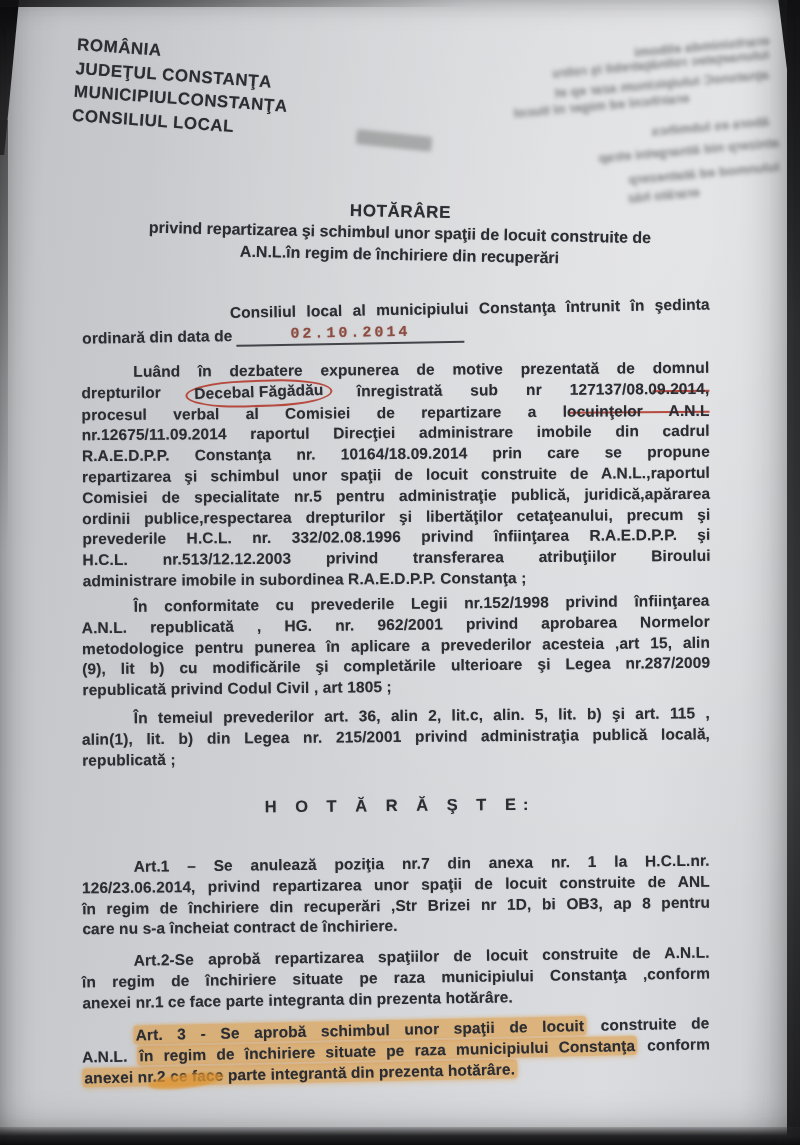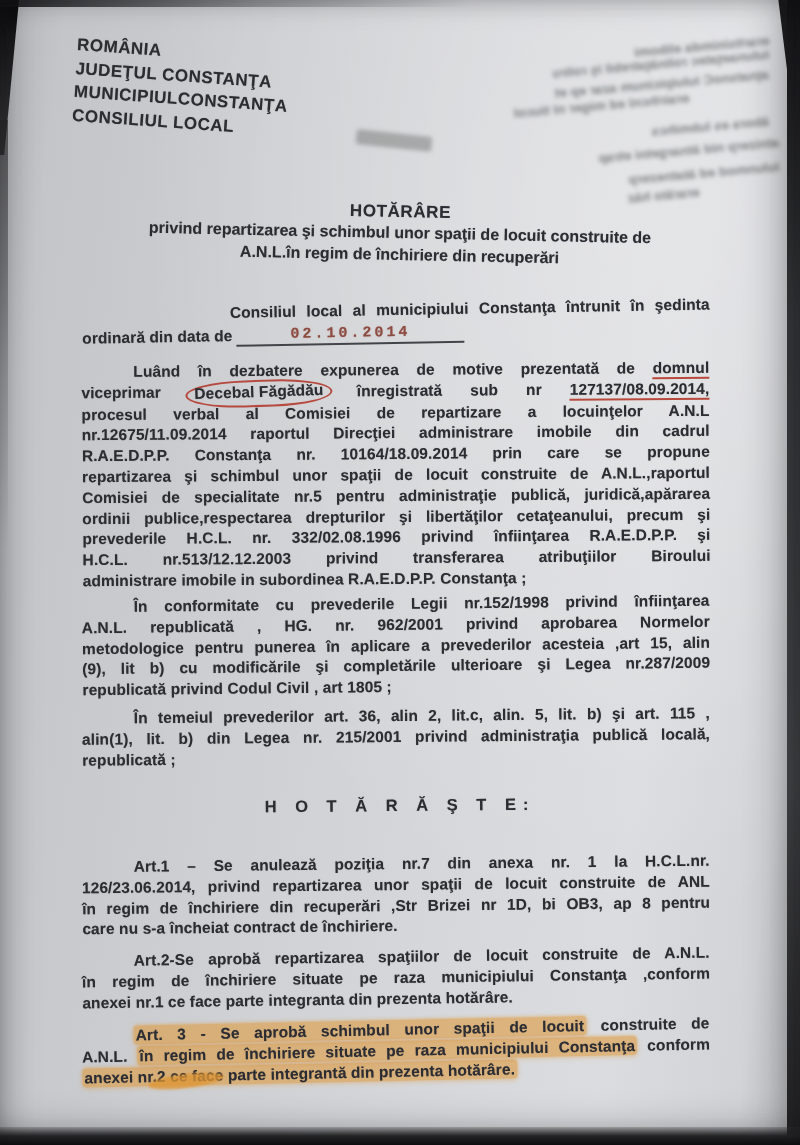--- a/index.html
+++ b/index.html
@@ -21,21 +21,21 @@
   .indent-first .doc-line:first-child { text-indent:52px; }
   .indent-wide { text-indent:148px; }
   .indent-sm { text-indent:52px; }
   .center { text-align:center; text-align-last:center; }
 
   .hdr { font-size:17px; font-weight:700; line-height:23.5px; letter-spacing:0.5px; }
   .title-h { font-size:17px; font-weight:700; letter-spacing:0.6px; }
   .title-l { font-size:16px; font-weight:700; line-height:21.5px; }
   .decision { font-size:16.5px; font-weight:700; letter-spacing:7px; }
 
-  .red-underline { border-bottom:2px solid rgba(177,51,38,0.88); padding-bottom:1px; }
+  .red-underline { border-bottom:2px solid rgba(177,51,38,0.88); padding-bottom:14px; }
   .red-oval {
     display:inline-block; border:2.5px solid rgba(177,51,38,0.85);
     border-radius:48% / 60%; padding:0 7px 2px 7px; margin:-3px -4px -3px -3px;
     transform:rotate(-1.5deg);
   }
   .hl {
     background:rgba(223,152,55,0.58);
     box-shadow:0 1px 5px rgba(223,152,55,0.45), 0 -1px 3px rgba(223,152,55,0.30);
     border-radius:4px; mix-blend-mode:multiply; padding:1px 2px;
   }
@@ -109,21 +109,21 @@
     <div class="doc-line no-just" style="text-align:left;">
       <span>ordinară din data de</span><span class="date-blank"><span class="date-val">02.10.2014</span></span>
     </div>
   </div>
 
   <div class="para" style="top:360px; transform:rotate(-0.4deg);">
     <div class="doc-line indent-sm">
       <span>Luând în dezbatere expunerea de motive prezentată de </span><span class="red-underline">domnul</span>
     </div>
     <div class="doc-line">
-      <span>viceprimar </span><span class="red-oval">Decebal Făgădău</span><span> înregistrată sub nr </span><span class="red-underline">127137/08.09.2014,</span>
+      <span>drepturilor </span><span class="red-oval">Decebal Făgădău</span><span> înregistrată sub nr </span><span class="red-underline">127137/08.09.2014,</span>
     </div>
     <div class="gen">
         <div class="doc-line">procesul verbal al Comisiei de repartizare a locuinţelor A.N.L</div>
         <div class="doc-line">nr.12675/11.09.2014 raportul Direcţiei administrare imobile din cadrul</div>
         <div class="doc-line">R.A.E.D.P.P. Constanţa  nr. 10164/18.09.2014 prin care se propune</div>
         <div class="doc-line">repartizarea şi schimbul unor spaţii de locuit construite de A.N.L.,raportul</div>
         <div class="doc-line">Comisiei de specialitate nr.5 pentru administraţie  publică, juridică,apărarea</div>
         <div class="doc-line">ordinii publice,respectarea drepturilor şi libertăţilor cetaţeanului, precum şi</div>
         <div class="doc-line">prevederile H.C.L. nr. 332/02.08.1996 privind înfiinţarea R.A.E.D.P.P. şi</div>
         <div class="doc-line">H.C.L. nr.513/12.12.2003 privind transferarea atribuţiilor Biroului</div>

